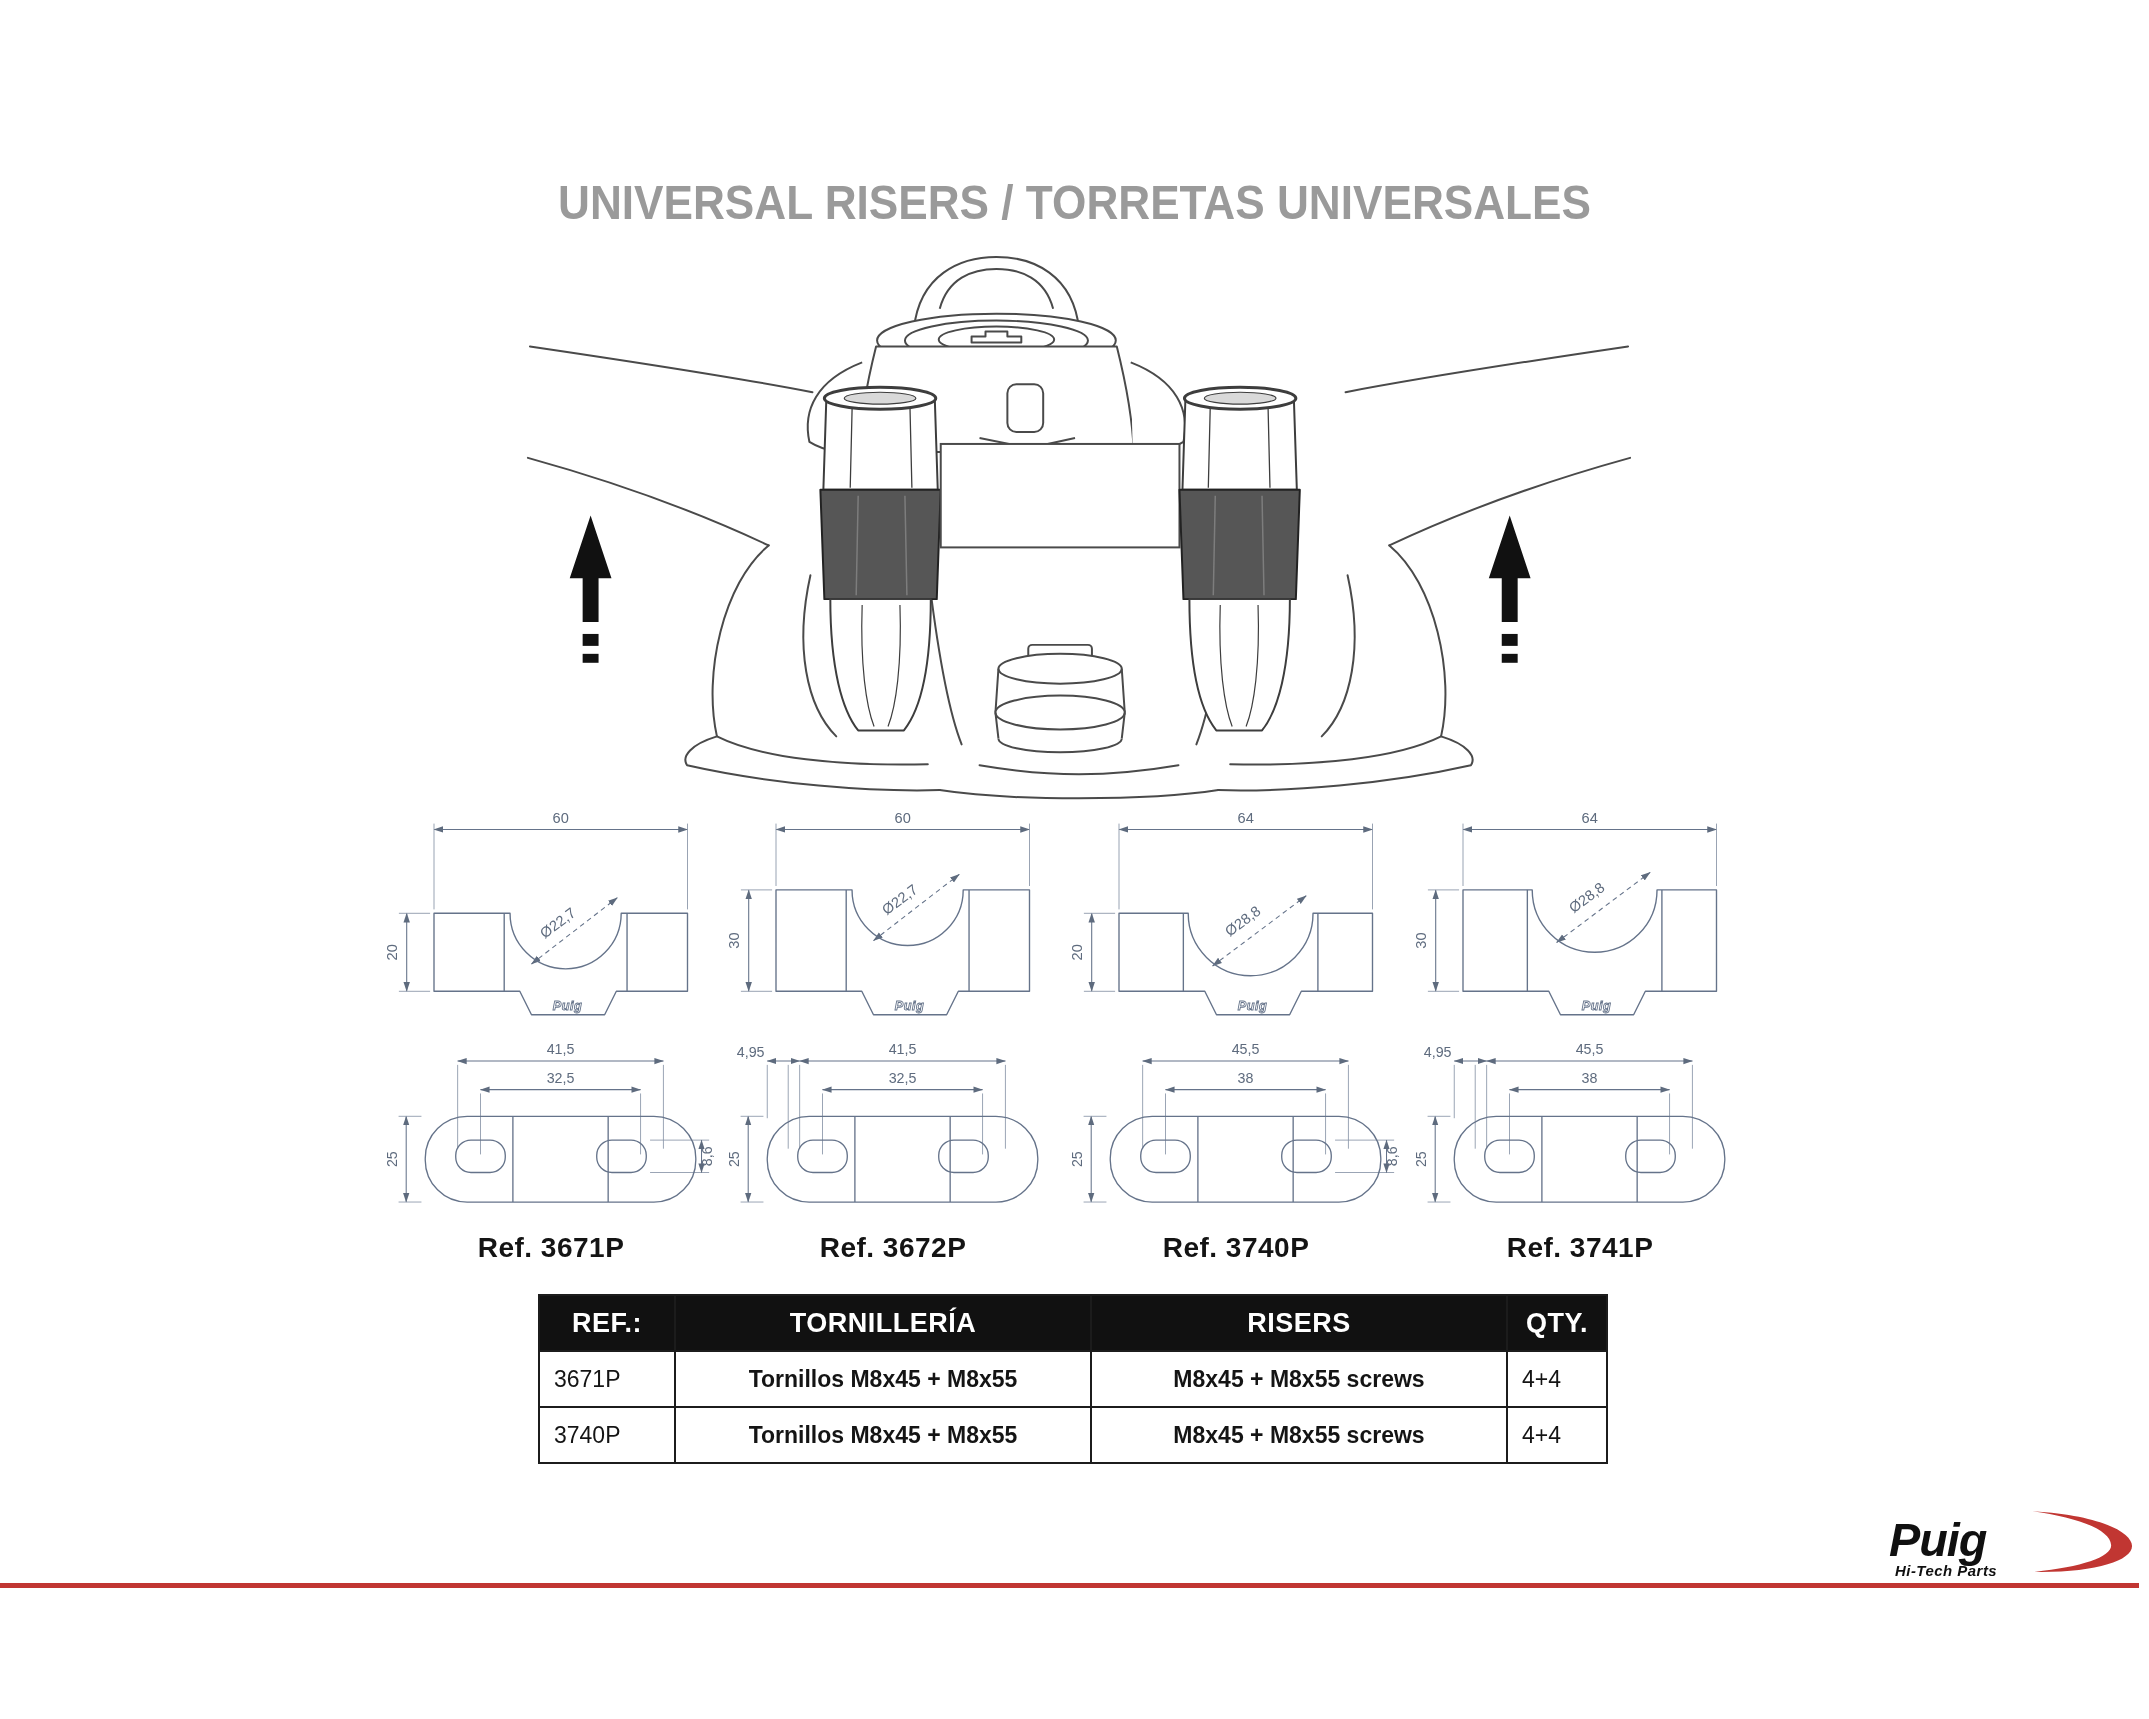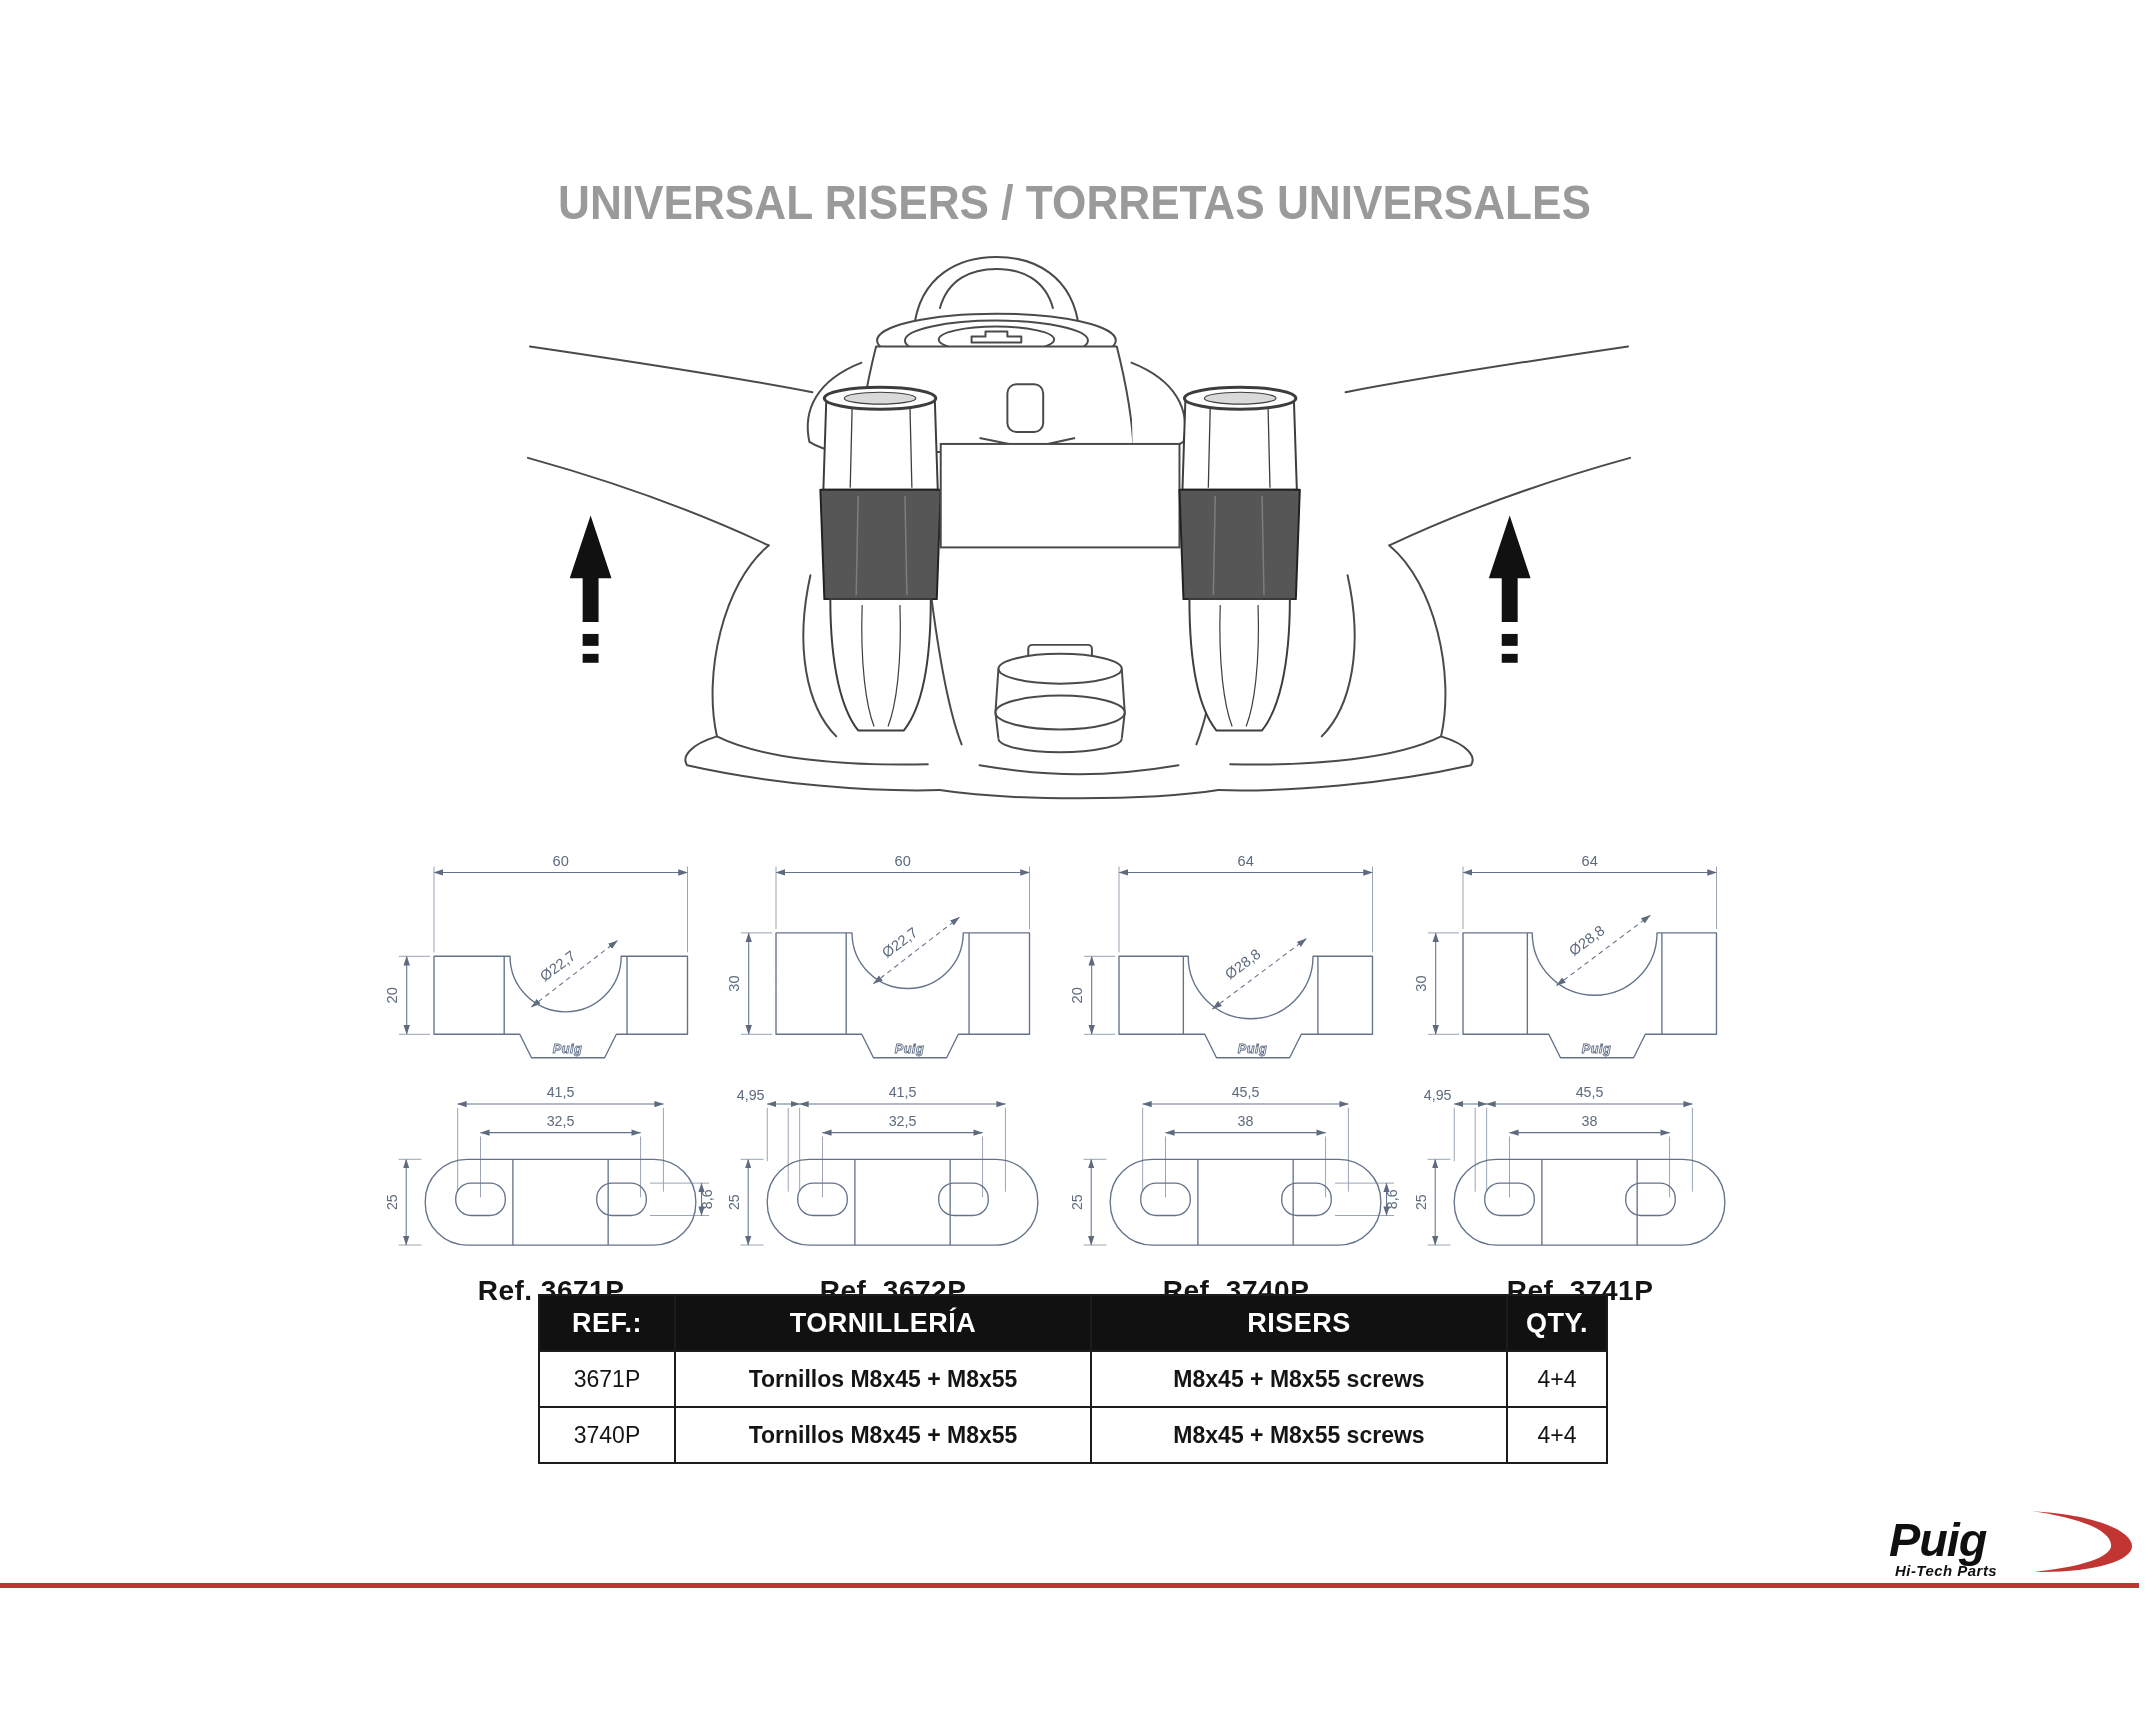--- a/index.html
+++ b/index.html
@@ -10,41 +10,41 @@
   .page-title{
     position:absolute;top:175px;left:0;width:2149px;text-align:center;
     font-size:48px;font-weight:bold;color:#9a9a9a;letter-spacing:0px;
     transform:scaleX(0.92);transform-origin:center;white-space:nowrap;
   }
 
   
   .illustration{position:absolute;left:512px;top:247px;width:1134px;height:563px;}
 
   
-  .drawing-set{position:absolute;top:851px;width:350px;height:458px;}
+  .drawing-set{position:absolute;top:808px;width:350px;height:458px;}
   .set-0{left:376px;} .set-1{left:718px;} .set-2{left:1061px;} .set-3{left:1405px;}
   .drawing-set svg{display:block;margin:0 auto;}
   .ref-label{margin-top:9px;text-align:center;font-size:28px;font-weight:800;color:#141414;letter-spacing:0.5px;}
 
   svg .outline{stroke:#65738a;stroke-width:1.4;fill:none;stroke-linejoin:round;}
   svg .dimline{stroke:#65738a;stroke-width:1.1;fill:none;}
   svg .extline{stroke:#8a96a8;stroke-width:0.9;fill:none;}
   svg .dimtext{fill:#5e6b7e;font-size:15px;font-family:"Liberation Sans",sans-serif;}
   svg .stamp{fill:#ffffff;stroke:#65738a;stroke-width:0.9;font-size:13px;font-weight:bold;font-style:italic;
              font-family:"Liberation Sans",sans-serif;letter-spacing:0.5px;}
   svg .dashdim{stroke-dasharray:5 4;}
 
   
   .spec-table{position:absolute;left:538px;top:1294px;border-collapse:collapse;table-layout:fixed;
               font-family:"Liberation Sans",sans-serif;}
   .spec-table th,.spec-table td{border:2.5px solid #1c1c1c;height:56px;padding:0 14px;box-sizing:border-box;}
   .spec-table th{background:#111111;color:#ffffff;font-size:27px;font-weight:bold;text-align:center;letter-spacing:0.5px;}
   .spec-table td{background:#ffffff;color:#141414;font-size:23px;}
   .col-ref{width:136px;} .col-torn{width:416px;} .col-screws{width:416px;} .col-qty{width:100px;}
-  .cell-center{text-align:center;}
+  .cell-center{text-align:left;}
   .cell-left{text-align:center;font-weight:bold;}
 
   
   .brand-logo{position:absolute;left:1883px;top:1508px;width:255px;height:76px;}
   .footer-rule{position:absolute;left:0px;top:1583px;width:2139px;height:5px;background:#c13632;}
 </style>
 </head>
 <body>
 
 <div class="page">

